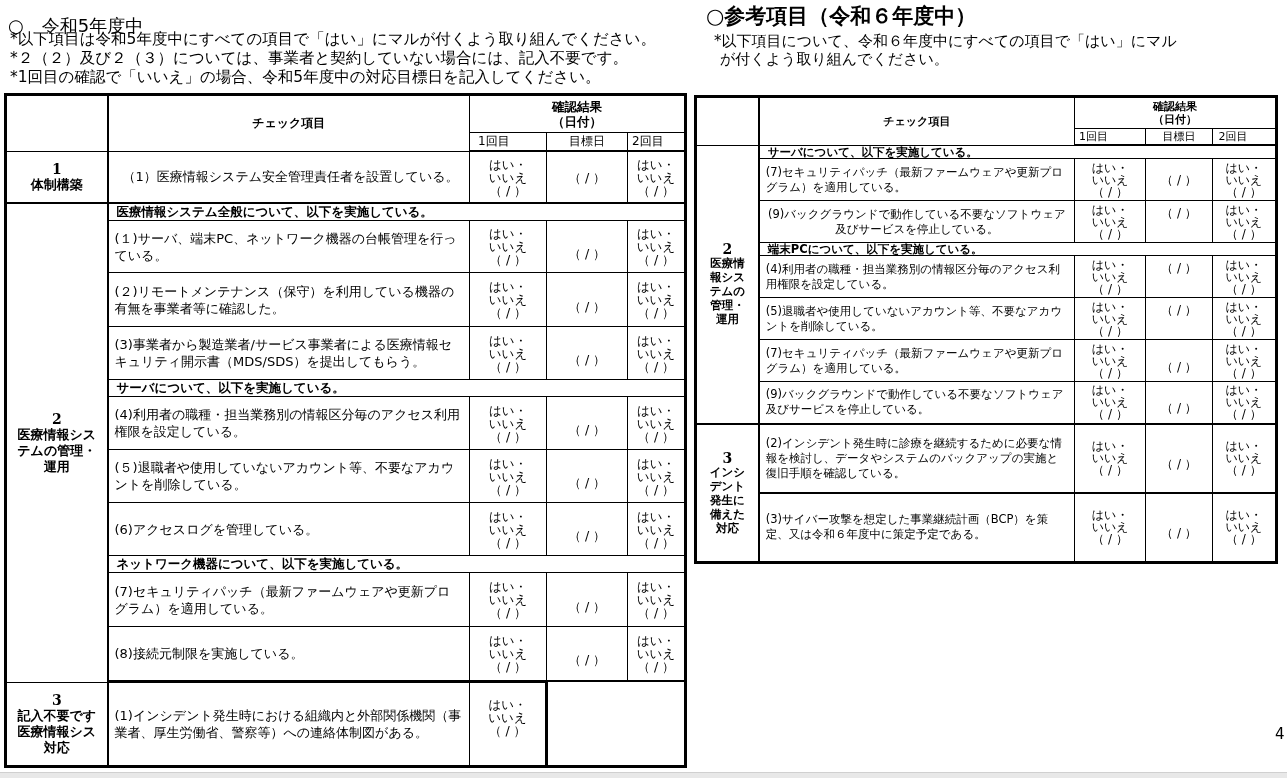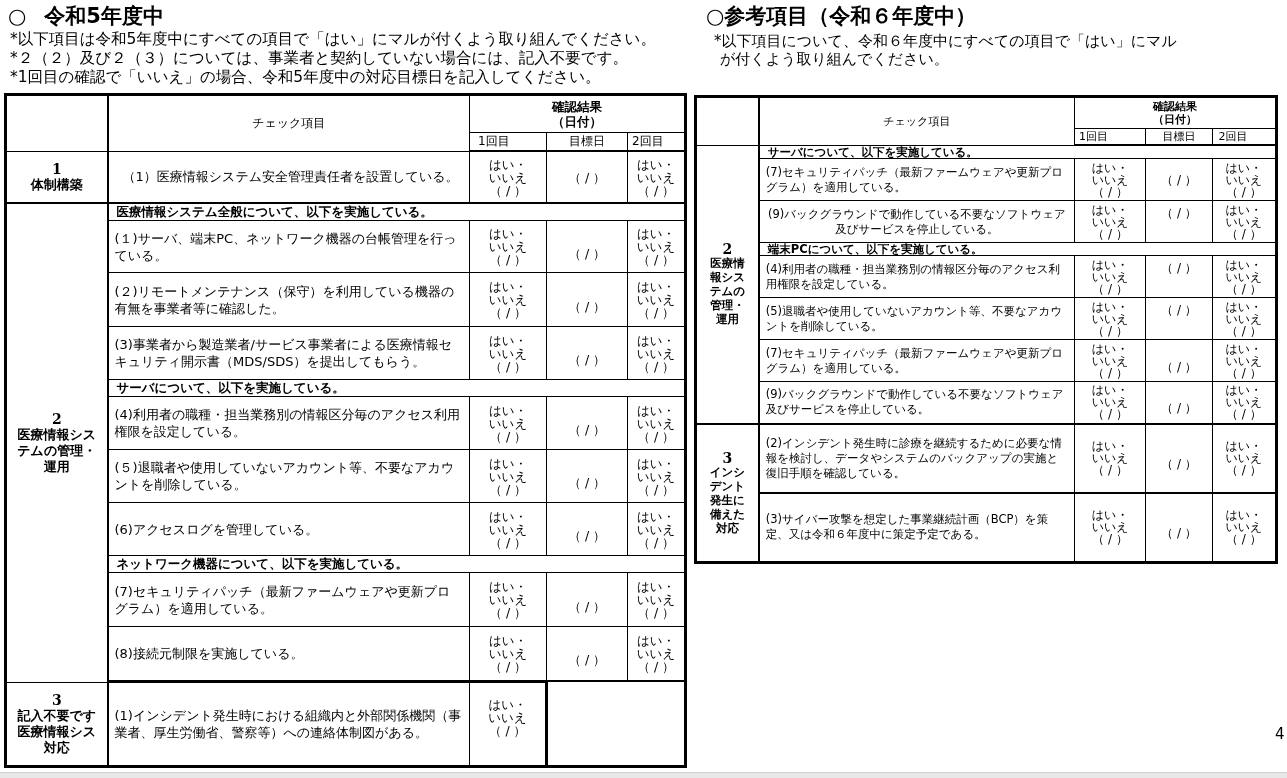--- a/index.html
+++ b/index.html
@@ -1,32 +1,32 @@
 <!DOCTYPE html>
 <html><head>
 <meta charset="utf-8">
 <style>
   html, body { margin:0; padding:0; background:#ffffff; }
   body { width:1287px; height:778px; position:relative; overflow:hidden;
          font-family:"DejaVu Sans", "Liberation Sans", sans-serif; color:#000; }
-  .title-left { position:absolute; left:8px; top:2px; font-size:21px; font-weight:bold; letter-spacing:0px; }
+  .title-left { position:absolute; left:8px; top:14px; font-size:18px; font-weight:normal; letter-spacing:0px; }
   .title-left .circ { display:inline-block; margin-right:18px; }
   .notes-left { position:absolute; left:10px; top:30px; font-size:15.5px; line-height:19px; white-space:nowrap; }
   .title-right { position:absolute; left:706px; top:2px; font-size:21px; font-weight:bold; }
   .notes-right { position:absolute; left:714px; top:32px; font-size:15px; line-height:18px; width:560px; }
   .notes-right div:nth-child(2){ padding-left:6px; }
 
   table { border-collapse:collapse; position:absolute; table-layout:fixed; }
   td { border:1px solid #000; padding:0; vertical-align:middle; }
   #tbl-left { left:4px; top:93px; width:680px; border:3px solid #000; }
   #tbl-right { left:694px; top:95px; width:584px; border:3px solid #000; }
 
   .cat { text-align:center; font-weight:bold; font-size:13px; line-height:16px; border-right:2px solid #000; }
   .cat .num { font-family:"DejaVu Serif", serif; font-size:14px; }
-  .hdr { text-align:center; font-weight:normal; font-size:12px; }
+  .hdr { text-align:center; font-weight:bold; font-size:12px; }
   .hdr-res { text-align:center; font-weight:bold; font-size:12.5px; line-height:15px; border-bottom:1px solid #000;}
   .item { font-size:13px; line-height:17px; padding:0 6px; text-align:left;margin-top:27px; }
   .ans { text-align:center; font-size:12.5px; line-height:13px; }
   .grp { font-weight:bold; font-size:12.5px; padding-left:8px; line-height:16px; text-align:left;}
   .thickbot td { border-bottom:2px solid #000; }
   .rt .item { font-size:11.5px; line-height:15px; }
   .rt .ans { font-size:12px; line-height:12px; }
   .rt .grp { font-size:11.5px; line-height:12px; }
   .rt .cat { font-size:11.5px; line-height:14px; }
   .pagenum { position:absolute; left:1275px; top:725px; font-size:15px; }

